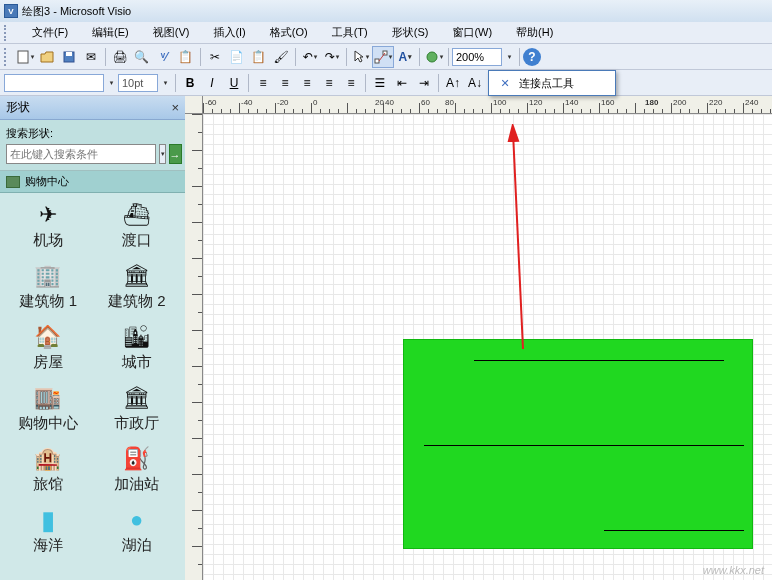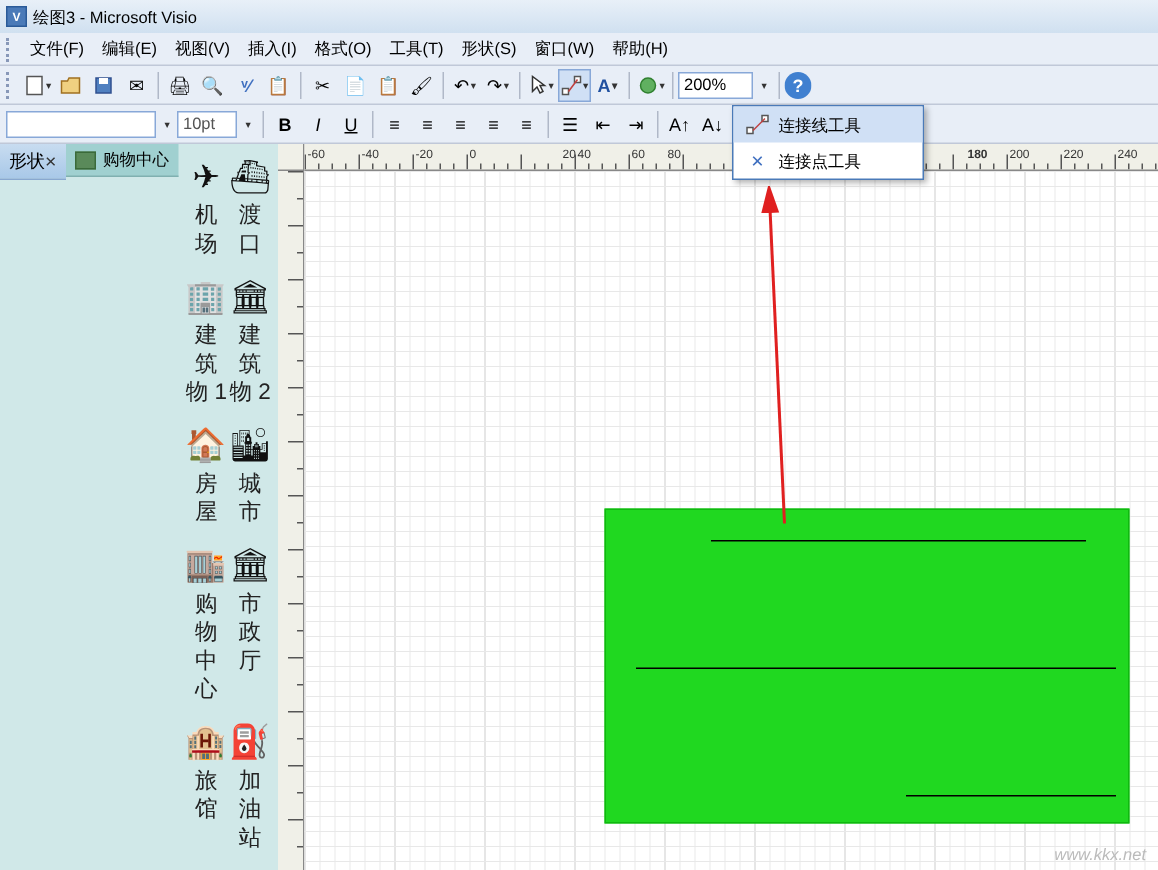--- a/index.html
+++ b/index.html
@@ -3,40 +3,40 @@
 <meta charset="utf-8">
 <style>
 * { margin: 0; padding: 0; box-sizing: border-box; font-family: "Microsoft YaHei", sans-serif; }
 body { width: 772px; height: 580px; overflow: hidden; background: #fff; position: relative; }
 
 .titlebar { height: 22px; background: linear-gradient(#e8f0f8, #d0e0f0); display: flex; align-items: center; padding: 0 4px; font-size: 11px; }
 .titlebar .icon { width: 14px; height: 14px; background: #4a7ab8; margin-right: 4px; border: 1px solid #2a5a98; display: inline-flex; align-items: center; justify-content: center; color: #fff; font-size: 8px; font-weight: bold; }
 
 .menubar { height: 22px; background: #e8eef7; display: flex; align-items: center; padding: 0 4px; font-size: 11px; border-bottom: 1px solid #c0c8d8; }
 .menubar .grip { width: 6px; height: 16px; border-left: 2px dotted #8898b8; margin-right: 4px; cursor: move; }
-.menu-item { padding: 2px 6px; cursor: pointer; }
+.menu-item { padding: 2px 6px; cursor: pointer; margin-left: 12px; }
 
 .toolbar { height: 26px; background: #e8eef7; display: flex; align-items: center; padding: 0 4px; border-bottom: 1px solid #c0c8d8; position: relative; }
 .toolbar .grip { width: 6px; height: 18px; border-left: 2px dotted #8898b8; margin-right: 4px; cursor: move; }
 .tb-btn { width: 22px; height: 22px; display: inline-flex; align-items: center; justify-content: center; cursor: pointer; border: 1px solid transparent; font-size: 12px; }
 .tb-sep { width: 1px; height: 18px; background: #b0b8c8; margin: 0 3px; }
 .tb-btn .arrow { font-size: 7px; margin-left: 1px; color: #333; }
 .tb-input { height: 18px; font-size: 11px; padding: 0 3px; border: 1px solid #88a8d8; background: #fff; }
 .zoom-box { width: 50px; }
 
 .toolbar2 { height: 26px; background: #e8eef7; display: flex; align-items: center; padding: 0 4px; border-bottom: 1px solid #c0c8d8; }
 
 .dropdown-menu { position: absolute; top: 70px; left: 488px; width: 128px; background: #fff; border: 1px solid #4a7ab8; box-shadow: 2px 2px 4px rgba(0,0,0,0.3); z-index: 100; }
 .dropdown-item { display: flex; align-items: center; padding: 4px 6px; font-size: 11px; cursor: pointer; }
 .dropdown-item.selected { background: #d0e0f5; }
 .dropdown-item .di-icon { width: 20px; height: 16px; display: inline-flex; align-items: center; justify-content: center; margin-right: 4px; }
 
 .main { display: flex; height: calc(100% - 96px); }
 
-.shapes-panel { width: 185px; background: #d0e8e8; display: flex; flex-direction: row; }
+.shapes-panel { width: 185px; background: #d0e8e8; display: flex; flex-direction: column; }
 .shapes-header { height: 24px; background: linear-gradient(#c8dcf0, #a8c8e8); display: flex; align-items: center; justify-content: space-between; padding: 0 6px; font-size: 12px; border-bottom: 1px solid #88a8d0; }
 .shapes-header .close-x { cursor: pointer; font-size: 13px; color: #333; }
 
 .search-area { background: #c0e0e0; padding: 6px; border-bottom: 1px solid #a0c0c0; }
 .search-label { font-size: 11px; margin-bottom: 3px; }
 .search-row { display: flex; gap: 3px; }
 .search-input { flex: 1; height: 20px; font-size: 11px; padding: 0 3px; border: 1px solid #888; }
 .search-btn { width: 20px; height: 20px; background: #4a9a4a; color: #fff; border: 1px solid #2a7a2a; cursor: pointer; display: flex; align-items: center; justify-content: center; font-size: 11px; }
 
 .stencil-header { height: 22px; background: #a0d0d0; display: flex; align-items: center; padding: 0 6px; font-size: 11px; border-bottom: 1px solid #80b0b0; }
@@ -185,42 +185,42 @@
   <span class="tb-sep"></span>
   <span class="tb-btn">☰</span>
   <span class="tb-btn">⇤</span>
   <span class="tb-btn">⇥</span>
   <span class="tb-sep"></span>
   <span class="tb-btn">A↑</span>
   <span class="tb-btn">A↓</span>
 </div>
 
 <div class="dropdown-menu">
-  <div class="dropdown-item selected">
-    <span class="di-icon">
-        <svg width="16" height="14">
-          <rect x="1" y="9" width="4" height="4" fill="#fff" stroke="#555"></rect>
-          <rect x="11" y="1" width="4" height="4" fill="#fff" stroke="#555"></rect>
-          <line x1="5" y1="11" x2="13" y2="3" stroke="#c04040"></line>
-        </svg>
-      </span>
-    <span>连接线工具</span>
-  </div>
   <div class="dropdown-item">
     <span class="di-icon" style="color:#4070c0">✕</span>
     <span>连接点工具</span>
   </div>
 </div>
 
 <div class="main">
 
   <div class="shapes-panel">
     <div class="shapes-header">
       <span>形状</span>
       <span class="close-x">×</span>
+    </div>
+    <div class="search-area">
+      <div class="search-label">搜索形状:</div>
+      <div class="search-row">
+        <input class="search-input" placeholder="在此键入搜索条件" style="">
+        <span class="tb-btn" style="width:14px;height:20px;border:1px solid #888;background:#e8eef7">
+            <span class="arrow">▾</span>
+          </span>
+        <div class="search-btn">→</div>
+      </div>
     </div>
     <div class="stencil-header">
       <span class="sh-icon"></span>
       <span>购物中心</span>
     </div>
     <div class="shapes-grid" id="shapes-grid">
         <div class="shape-row">
           <div class="shape-item">
             <div class="shape-icon">✈</div>
             <div class="shape-label">机场</div>

